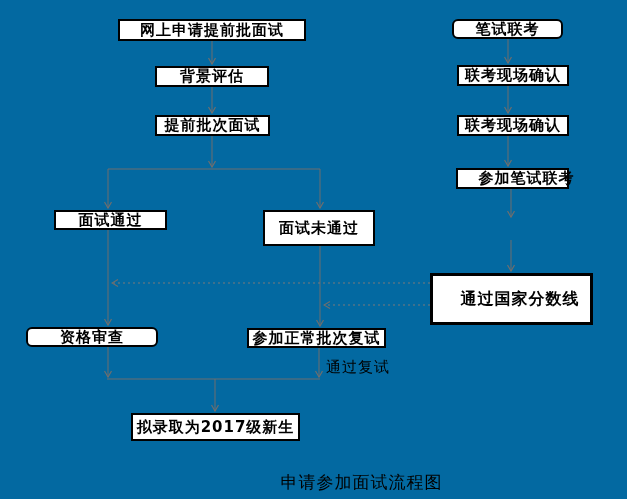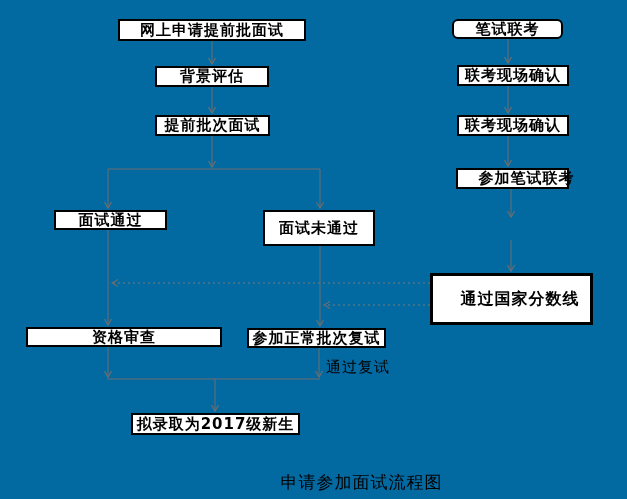--- a/index.html
+++ b/index.html
@@ -93,25 +93,25 @@
   <div class="node" style="left:118px; top:19px;  width:188px; height:22px;">网上申请提前批面试</div>
 
   <div class="node" style="left:155px; top:66px;  width:114px; height:21px;">背景评估</div>
 
   <div class="node" style="left:155px; top:115px; width:115px; height:21px;">提前批次面试</div>
 
   <div class="node" style="left:54px;  top:210px; width:113px; height:20px;">面试通过</div>
 
   <div class="node" style="left:263px; top:210px; width:112px; height:36px;">面试未通过</div>
 
-  <div class="node" style="left:26px;  top:327px; width:196px; height:20px;">资格审查</div>
+  <div class="node" style="left:26px;  top:327px; width:132px; height:20px;border-radius:6px;">资格审查</div>
 
   <div class="node" style="left:247px; top:328px; width:139px; height:20px;text-align:center;">参加正常批次复试</div>
 
-  <div class="node" style="left:131px; top:413px; width:169px; height:22px;">拟录取为2017级新生</div>
+  <div class="node" style="left:131px; top:413px; width:169px; height:28px;">拟录取为2017级新生</div>
 
   <div class="node" style="left:452px; top:19px;  width:111px; height:20px;border-radius:6px;">笔试联考</div>
 
   <div class="node" style="left:457px; top:65px;  width:112px; height:21px;">联考现场确认</div>
 
   <div class="node" style="left:457px; top:115px; width:112px; height:21px;">联考现场确认</div>
 
   <div class="node" style="left:456px; top:168px; width:113px; height:21px;padding-left:28px;">参加笔试联考</div>
 
 

